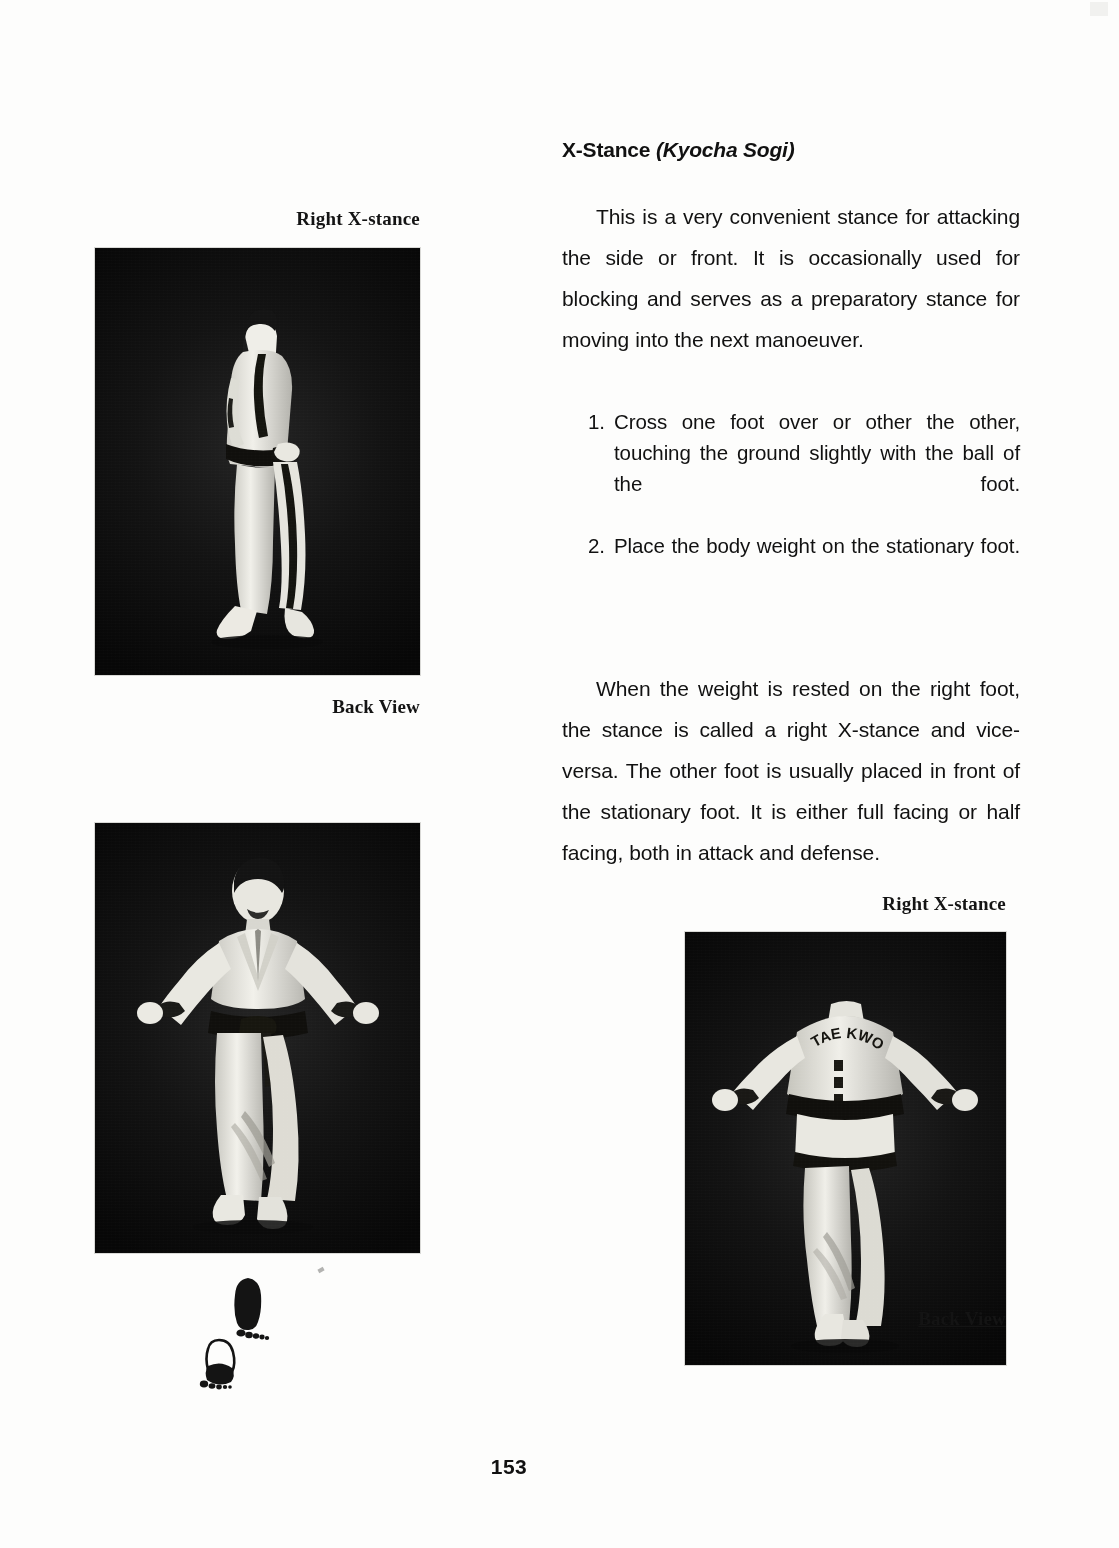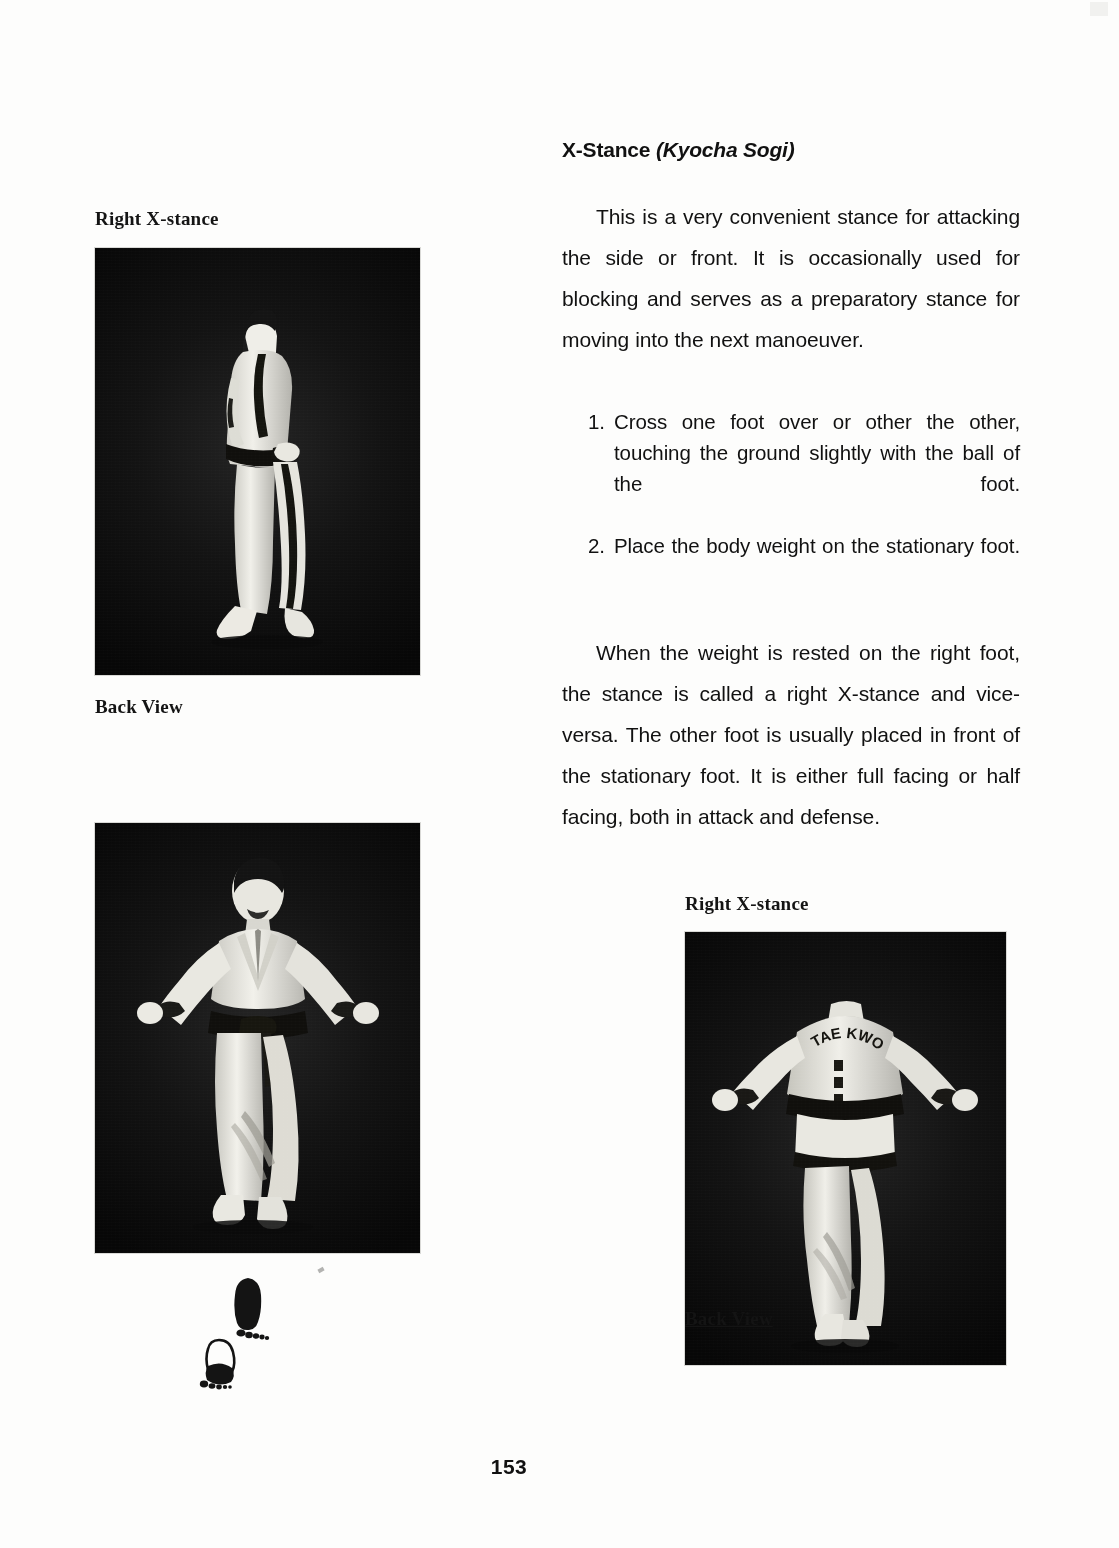--- a/index.html
+++ b/index.html
@@ -91,21 +91,21 @@
   #instruction-list li .item-text {
     display: block;
   }
   #instruction-list li .item-text::after {
     content: "";
     display: inline-block;
     width: 100%;
   }
 
   #paragraph-weight {
-    margin-top: 40px;
+    margin-top: 76px;
   }
 
   
   .photo-frame {
     position: absolute;
     background: #0a0a0a;
     box-shadow: 0 0 0 1px #d9d9d6;
     overflow: hidden;
   }
   .photo-inner {
@@ -121,21 +121,21 @@
     background-image:
       repeating-linear-gradient(0deg, rgba(255,255,255,.05) 0 1px, rgba(0,0,0,0) 1px 3px),
       repeating-linear-gradient(90deg, rgba(255,255,255,.04) 0 1px, rgba(0,0,0,0) 1px 4px);
   }
   .photo-caption {
     position: absolute;
     font-family: "Liberation Serif", serif;
     font-weight: bold;
     font-size: 19px;
     color: #141414;
-    text-align: left;
+    text-align: right;
     letter-spacing: .2px;
   }
 
   
   #photo-side        { left: 95px;  top: 248px;  width: 325px; height: 427px; }
   #photo-front       { left: 95px;  top: 823px;  width: 325px; height: 430px; }
   #photo-back        { left: 685px; top: 932px;  width: 321px; height: 433px; }
 
   #caption-side-title   { left: 95px;  top: 208px;  width: 325px; }
   #caption-side-view    { left: 95px;  top: 696px;  width: 325px; }

